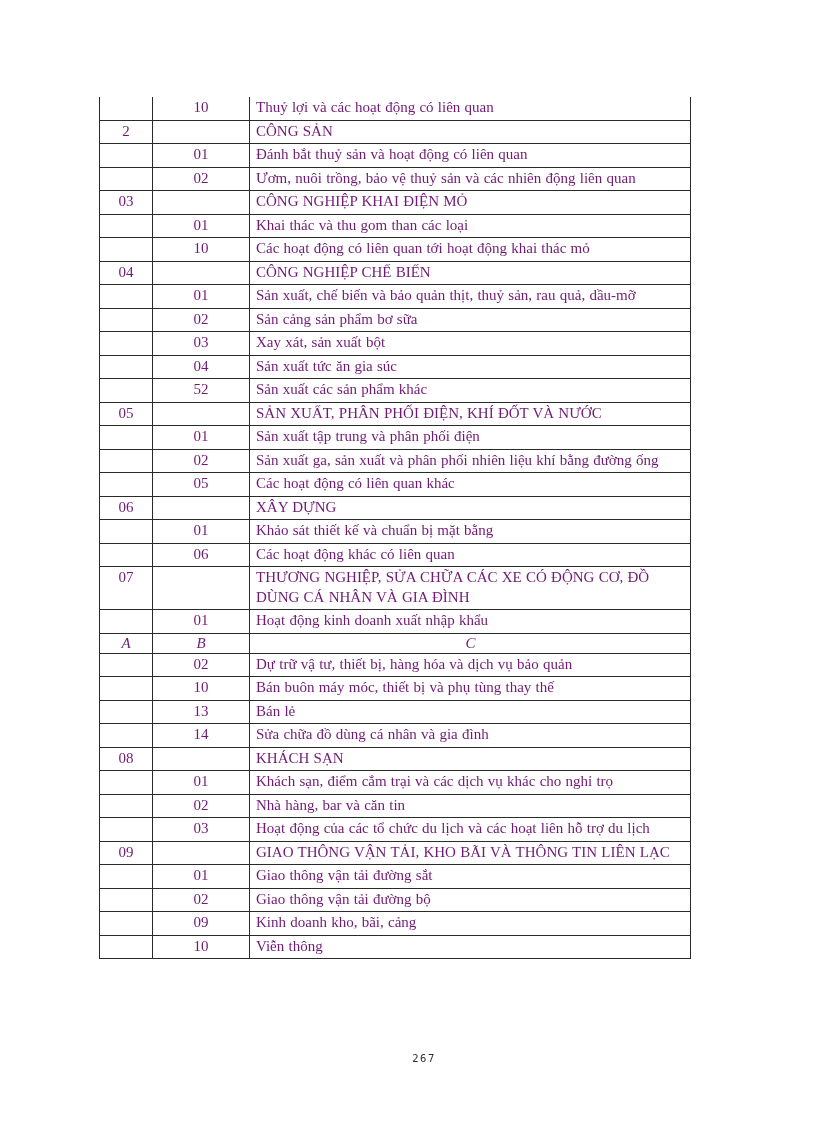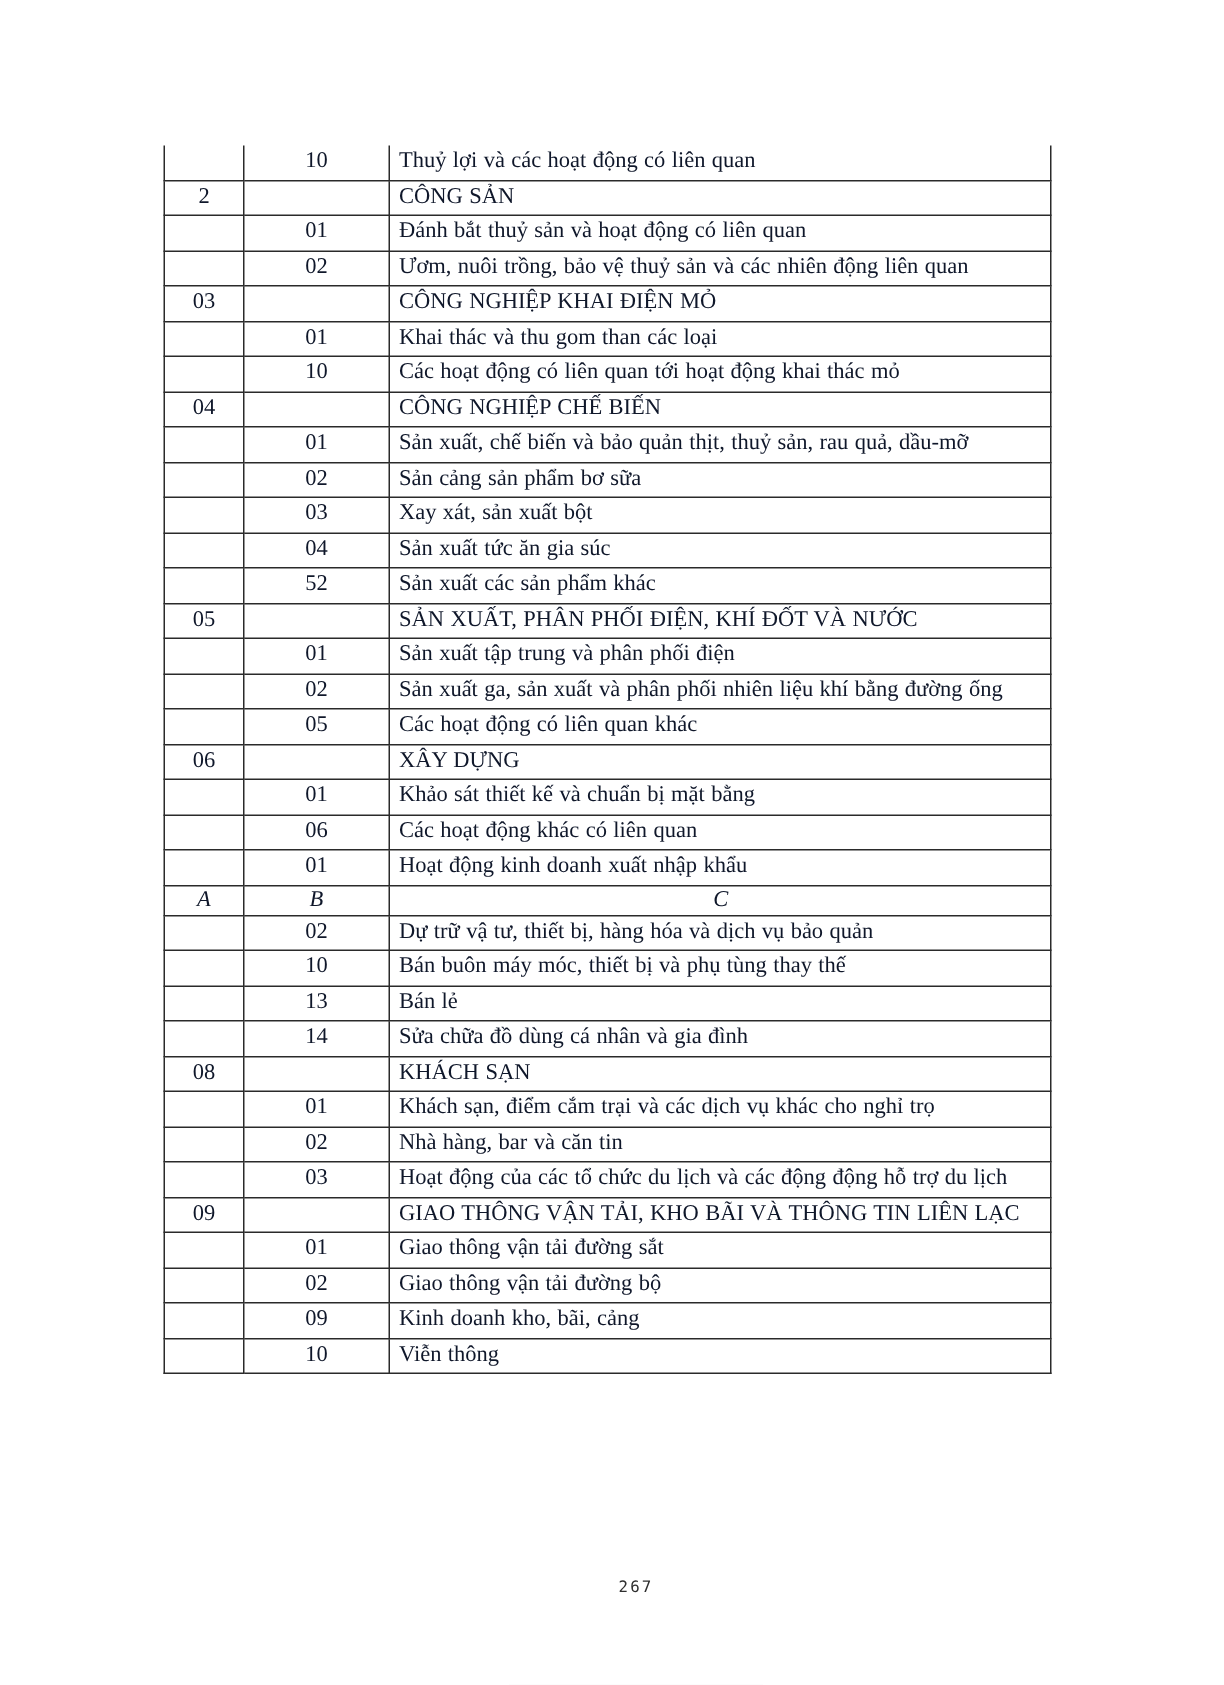--- a/index.html
+++ b/index.html
@@ -11,26 +11,26 @@
   }
   .page {
     position: absolute;
     left: 0; top: 0;
     width: 816px; height: 1123px;
     background: #ffffff;
     overflow: hidden;
   }
   table.code-table {
     position: absolute;
-    left: 109px;
+    left: 99px;
     top: 97px;
     width: 591px;
     border-collapse: collapse;
     table-layout: fixed;
-    color: #0f172a;
+    color: #701a75;
   }
   col.col-a { width: 53px; }
   col.col-b { width: 97px; }
   col.col-c { width: 441px; }
   td {
     border: 1px solid #2a2a2a;
     font-size: 15px;
     line-height: 19.5px;
     padding: 1px 2px 2px 2px;
     vertical-align: top;
@@ -163,20 +163,25 @@
         <tr class="item">
           <td class="cell-a"></td>
           <td class="cell-b">01</td>
           <td class="cell-c">Khảo sát thiết kế và chuẩn bị mặt bằng</td>
         </tr>
         <tr class="item">
           <td class="cell-a"></td>
           <td class="cell-b">06</td>
           <td class="cell-c">Các hoạt động khác có liên quan</td>
         </tr>
+        <tr class="section">
+          <td class="cell-a">07</td>
+          <td class="cell-b"></td>
+          <td class="cell-c">THƯƠNG NGHIỆP, SỬA CHỮA CÁC XE CÓ ĐỘNG CƠ, ĐỒ DÙNG CÁ NHÂN VÀ GIA ĐÌNH</td>
+        </tr>
         <tr class="item">
           <td class="cell-a"></td>
           <td class="cell-b">01</td>
           <td class="cell-c">Hoạt động kinh doanh xuất nhập khẩu</td>
         </tr>
         <tr class="colref">
           <td class="cell-a">A</td>
           <td class="cell-b">B</td>
           <td class="cell-c">C</td>
         </tr>
@@ -211,21 +216,21 @@
           <td class="cell-c">Khách sạn, điểm cắm trại và các dịch vụ khác cho nghỉ trọ</td>
         </tr>
         <tr class="item">
           <td class="cell-a"></td>
           <td class="cell-b">02</td>
           <td class="cell-c">Nhà hàng, bar và căn tin</td>
         </tr>
         <tr class="item">
           <td class="cell-a"></td>
           <td class="cell-b">03</td>
-          <td class="cell-c">Hoạt động của các tổ chức du lịch và các động động hỗ trợ du lịch</td>
+          <td class="cell-c">Hoạt động của các tổ chức du lịch và các hoạt liên hỗ trợ du lịch</td>
         </tr>
         <tr class="section">
           <td class="cell-a">09</td>
           <td class="cell-b"></td>
           <td class="cell-c">GIAO THÔNG VẬN TẢI, KHO BÃI VÀ THÔNG TIN LIÊN LẠC</td>
         </tr>
         <tr class="item">
           <td class="cell-a"></td>
           <td class="cell-b">01</td>
           <td class="cell-c">Giao thông vận tải đường sắt</td>

